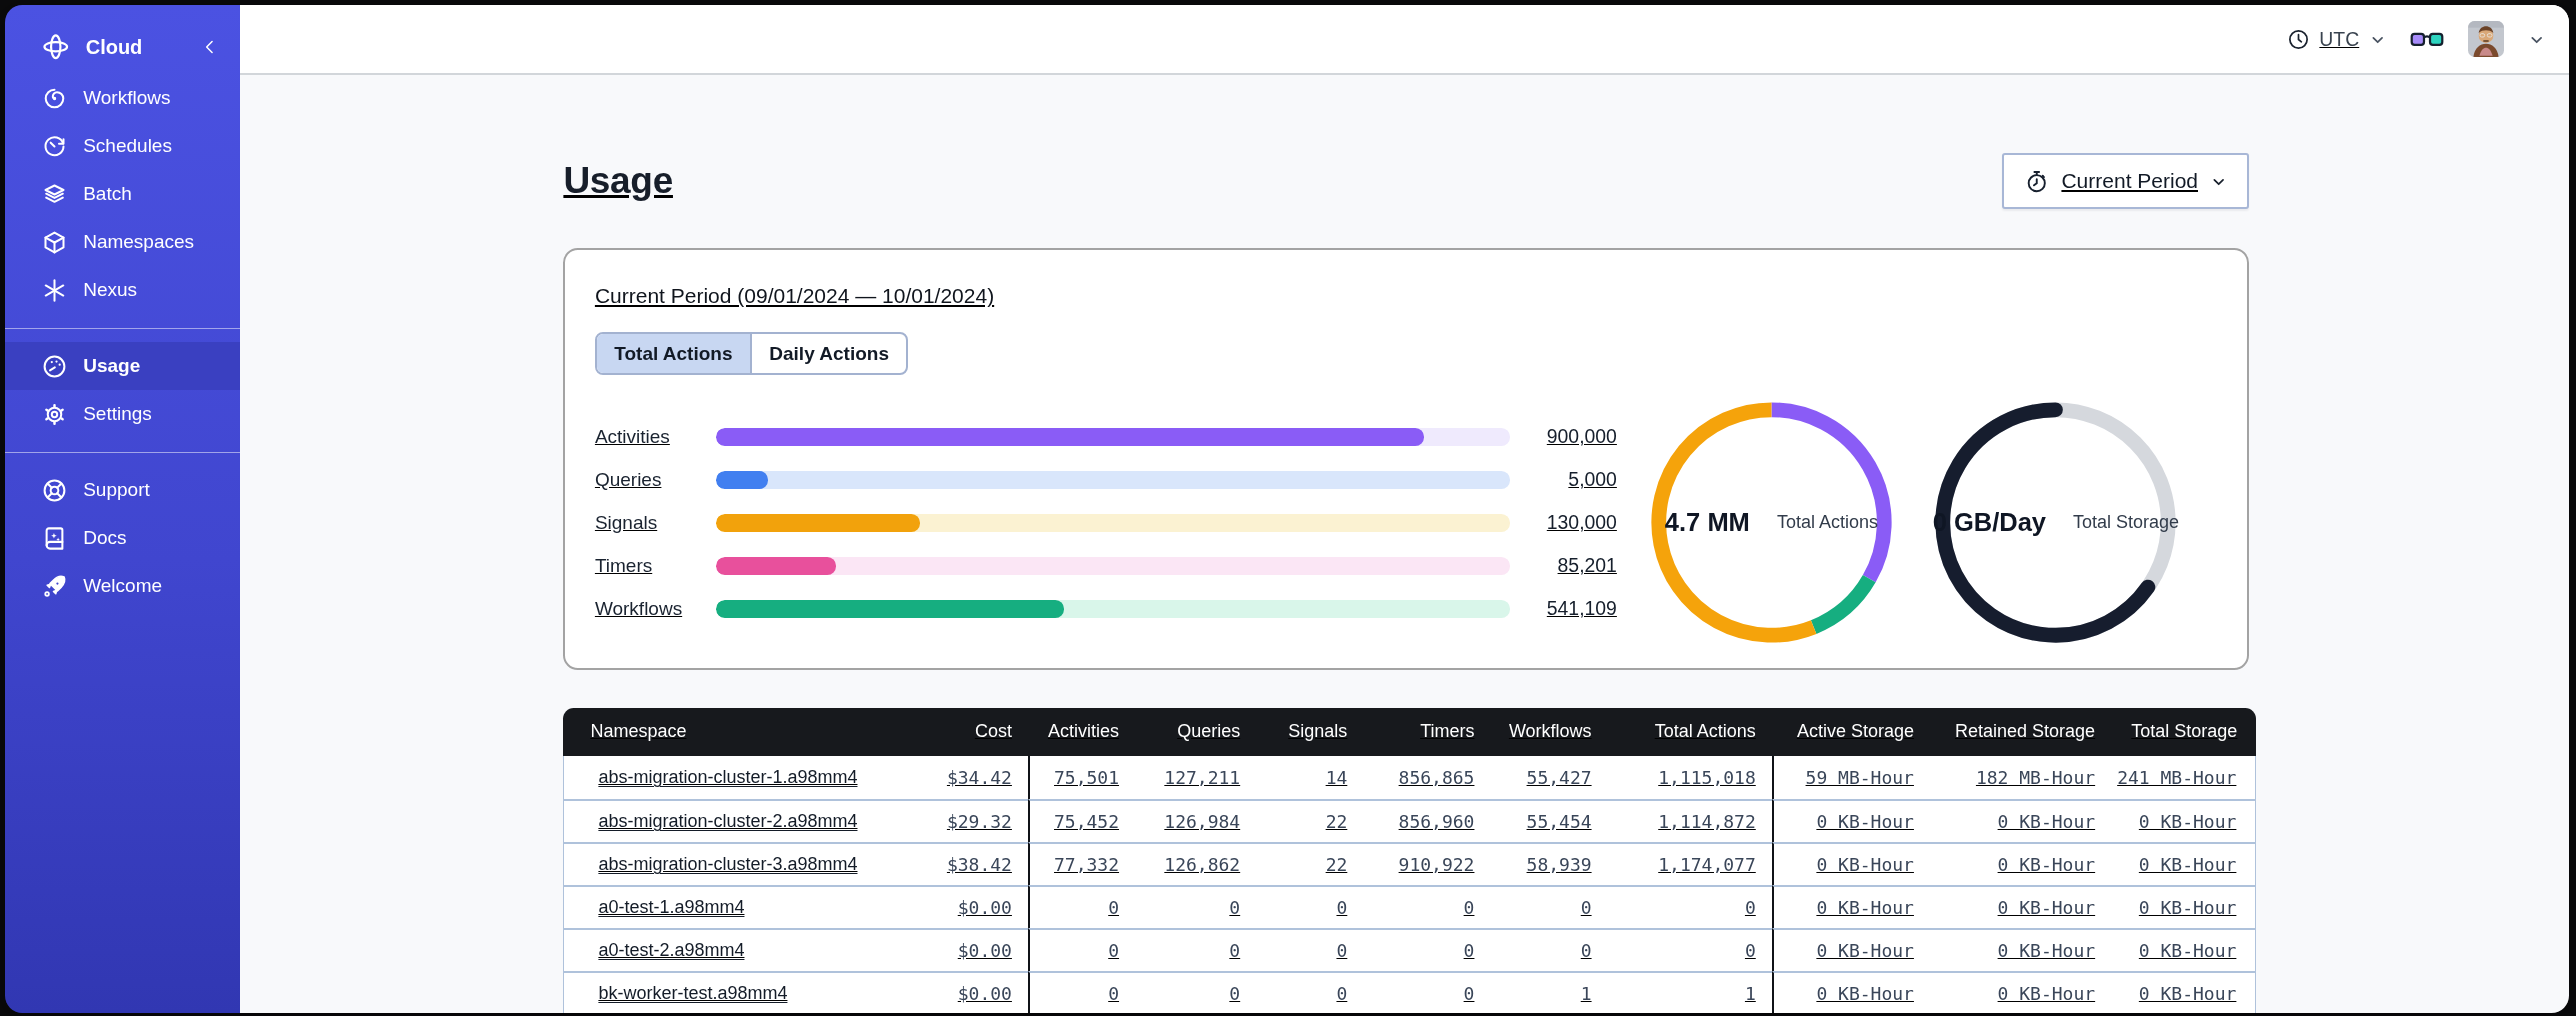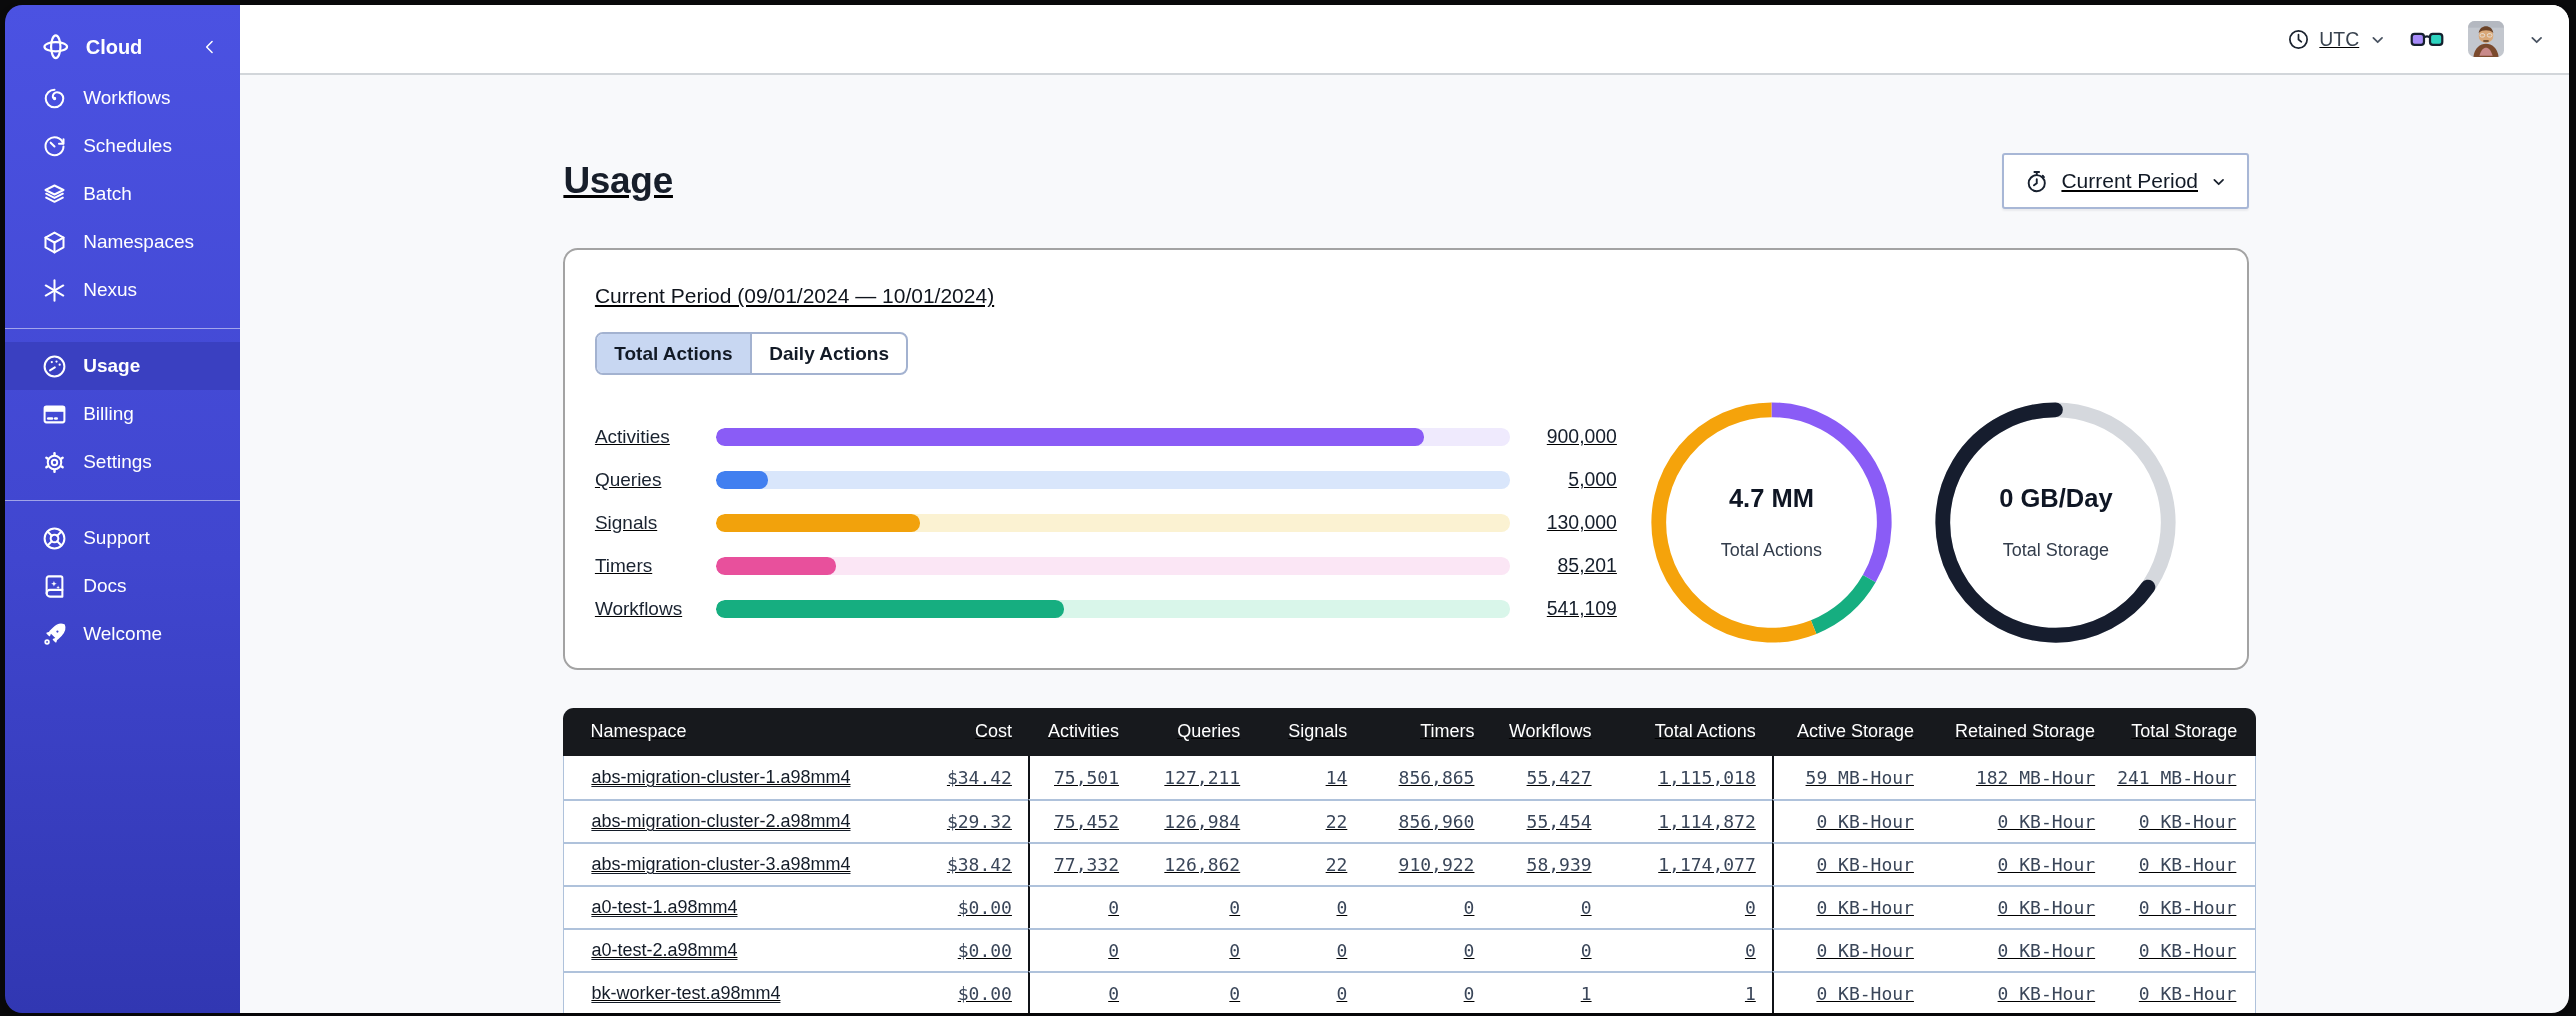--- a/index.html
+++ b/index.html
@@ -61,37 +61,37 @@
   .chart-row { display:flex; align-items:center; margin-top:20px; }
   .bars { width:1022px; }
   .bar-row { display:flex; align-items:center; height:43px; }
   .bar-label { width:121px; font-size:19px; color:#1A2330; }
   .bar-track { flex:1; height:17.4px; border-radius:8.7px; position:relative; overflow:hidden; }
   .bar-fill { position:absolute; left:0; top:0; height:100%; border-radius:8.7px; }
   .bar-value { width:107px; text-align:right; font-size:19.4px; color:#161F2C; }
   .donuts { display:flex; gap:29.5px; margin-left:27px; }
   .donut-wrap { position:relative; width:255px; height:255px; }
   .donut-wrap svg { width:100%; height:100%; display:block; }
-  .donut-center { position:absolute; inset:0; display:flex; flex-direction:column;
+  .donut-center { position:absolute; inset:0; display:flex; 
                   align-items:center; justify-content:center; gap:27px; }
   .donut-value { font-size:25.5px; font-weight:600; color:#0F1624; }
   .donut-label { font-size:18px; color:#323C4B; }
 
   
   .usage-table { margin:38px 320px 0 323px; width:1693px; border-collapse:separate;
                  border-spacing:0; table-layout:fixed; }
   .usage-table th { background:#17191D; height:48px; color:#fff; font-size:18px;
                     font-weight:500; padding:0 16px 0 0; text-align:right; white-space:nowrap; }
   .usage-table th.col-left { text-align:left; padding:0 0 0 27px; }
   .usage-table th:first-child { border-top-left-radius:10.7px; }
   .usage-table th:last-child { border-top-right-radius:10.7px; padding-right:19px; }
   .usage-table td { background:#fff; height:43px; font-size:18px; padding:0 16px 0 0;
                     text-align:right; white-space:nowrap; overflow:hidden;
                     font-family:"DejaVu Sans Mono","Liberation Mono",monospace; color:#3A4659; }
-  .usage-table td.col-left { text-align:left; padding:0 0 0 27px;
+  .usage-table td.col-left { text-align:left; padding:0 0 0 34px;
                     font-family:"Liberation Sans","DejaVu Sans",sans-serif; }
   .usage-table tbody tr:not(:first-child) td { border-top:2px solid #AFC2DB; }
   .usage-table td:first-child { border-left:1.3px solid #AFC2DB; }
   .usage-table td:last-child { border-right:1.3px solid #AFC2DB; padding-right:19px; }
   .usage-table td.group-start { border-left:2.7px solid #101318; }
   .ns-link { color:#141C28; text-decoration:underline; text-underline-offset:3.4px;
              text-decoration-thickness:1.3px; cursor:pointer; }
 </style>
 </head>
 <body>
@@ -168,31 +168,20 @@
           <span class="icon">
             <svg viewBox="0 0 24 24" fill="none" stroke="#fff" stroke-width="1.8" stroke-linecap="round" stroke-linejoin="round">
               <circle cx="12" cy="12" r="8.8"></circle>
               <path d="m8 15.4 4.3-2.6"></path>
               <circle cx="9.6" cy="8" r="1" fill="#fff" stroke="none"></circle>
               <circle cx="13.8" cy="7.6" r="1" fill="#fff" stroke="none"></circle>
               <circle cx="16.6" cy="10.4" r="1" fill="#fff" stroke="none"></circle>
             </svg>
           </span>
           <span>Usage</span>
-        </div>
-        <div class="nav-item">
-          <span class="icon">
-            <svg viewBox="0 0 24 24" fill="none" stroke="#fff" stroke-width="1.8" stroke-linecap="round" stroke-linejoin="round">
-              <rect x="3.2" y="5" width="17.6" height="14" rx="1.6"></rect>
-              <rect x="3.2" y="5" width="17.6" height="4.6" fill="#fff" stroke="none"></rect>
-              <path d="M6.4 15.6h3.4" stroke-width="2.2"></path>
-              <path d="M12.6 15.6h1.4" stroke-width="2.2"></path>
-            </svg>
-          </span>
-          <span>Billing</span>
         </div>
         <div class="nav-item">
           <span class="icon">
             <svg viewBox="0 0 24 24" fill="none" stroke="#fff" stroke-width="1.8" stroke-linecap="round" stroke-linejoin="round">
               <circle cx="12" cy="12" r="6"></circle>
               <circle cx="12" cy="12" r="2.4"></circle>
               <g fill="#fff" stroke="none">
                 <rect x="10.9" y="2.6" width="2.2" height="3.4" rx="1" transform="rotate(0 12 12)"></rect>
                 <rect x="10.9" y="2.6" width="2.2" height="3.4" rx="1" transform="rotate(60 12 12)"></rect>
                 <rect x="10.9" y="2.6" width="2.2" height="3.4" rx="1" transform="rotate(120 12 12)"></rect>

